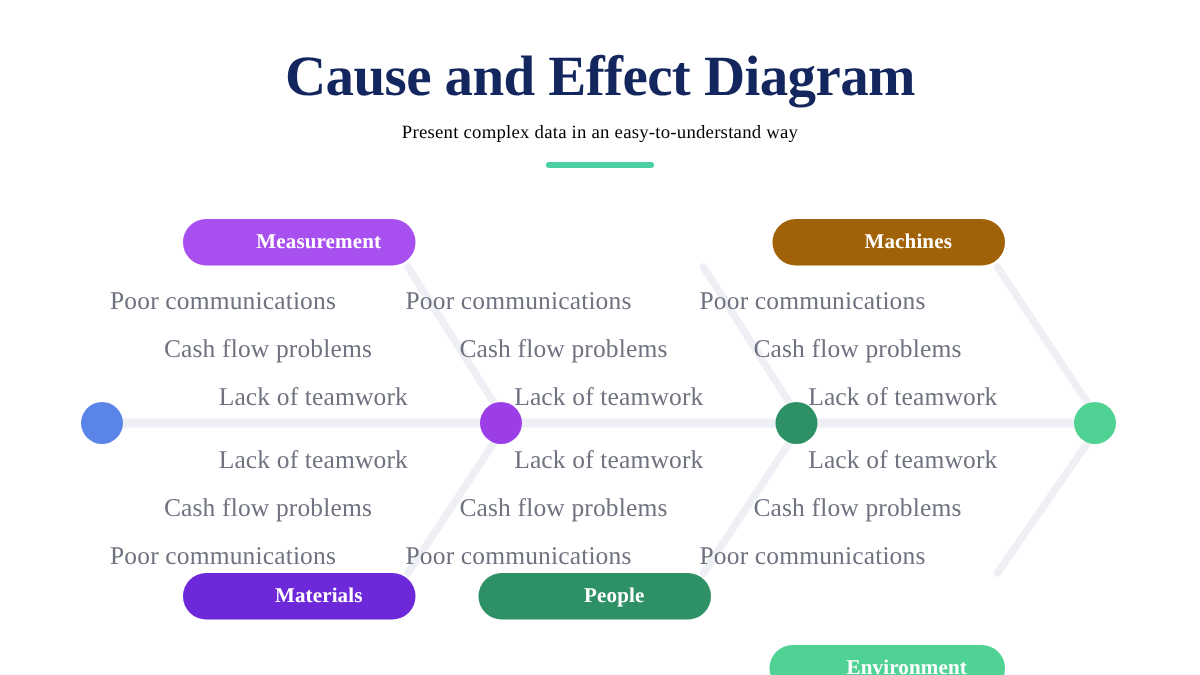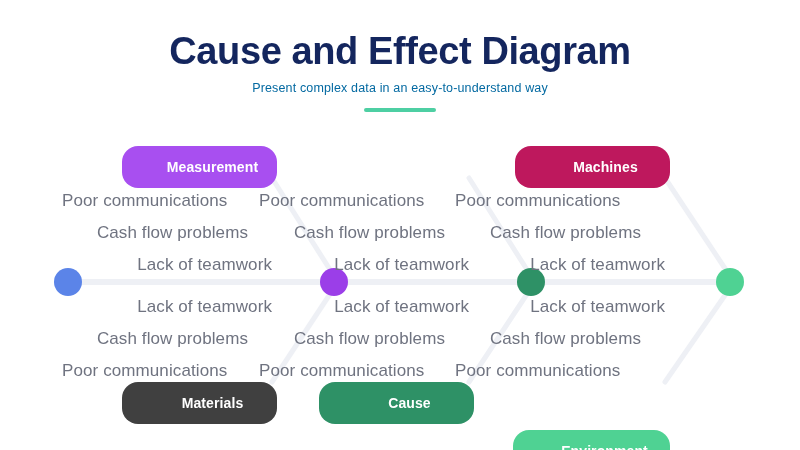--- a/index.html
+++ b/index.html
@@ -17,20 +17,21 @@
     -webkit-font-smoothing: antialiased;
   }
 
   #stage {
     position: absolute;
     left: 0;
     top: 0;
     width: 800px;
     height: 450px;
     background: #ffffff;
+    font-family: Liberation Serif, serif;
   }
 
   
   #header {
     position: absolute;
     left: 0;
     top: 0;
     width: 800px;
     text-align: center;
   }
@@ -75,21 +76,21 @@
     left: 0;
     top: 0;
     width: 800px;
     height: 450px;
     pointer-events: none;
   }
 
   
   .pill {
     position: absolute;
-    height: 42px;
+    height: 31px;
     border-radius: 16px;
     box-sizing: border-box;
     display: flex;
     align-items: center;
     color: #ffffff;
     font-size: 14px;
     font-weight: bold;
     letter-spacing: 0.1px;
     white-space: nowrap;
   }
@@ -142,21 +143,21 @@
     top: 268px;
   }
 </style>
 </head>
 <body>
 
 <div id="stage">
 
   <div id="header">
     <div id="title" style="color: rgb(20, 38, 94);">Cause and Effect Diagram</div>
-    <div id="subtitle" style="color: #0369a1;">Present complex data in an easy-to-understand way</div>
+    <div id="subtitle" style="color: #000000;">Present complex data in an easy-to-understand way</div>
     <div id="title-rule" style="background-color: rgb(78, 207, 163);"></div>
   </div>
 
   <svg id="lines" viewBox="0 0 800 450" width="800" height="450">
 
     <line x1="68" y1="282" x2="730" y2="282" stroke="#eef0f5" stroke-width="6" stroke-linecap="round"></line>
 
     <line x1="272" y1="178" x2="334" y2="276" stroke="#eef0f5" stroke-width="5" stroke-linecap="round"></line>
     <line x1="469" y1="178" x2="531" y2="276" stroke="#eef0f5" stroke-width="5" stroke-linecap="round"></line>
     <line x1="665" y1="178" x2="730" y2="276" stroke="#eef0f5" stroke-width="5" stroke-linecap="round"></line>
@@ -179,45 +180,45 @@
     <span class="c">Cash flow problems</span>
     <span class="c">Lack of teamwork</span>
   </div>
 
   <div class="causes up" style="left:259px">
     <span class="c">Poor communications</span>
     <span class="c">Cash flow problems</span>
     <span class="c">Lack of teamwork</span>
   </div>
 
-  <div class="pill top" style="left: 515px; width: 155px; background-color: #be185d;">
+  <div class="pill top" style="left: 515px; width: 155px; background-color: #a16207;">
     <span>Machines</span>
   </div>
   <div class="causes up" style="left:455px">
     <span class="c">Poor communications</span>
     <span class="c">Cash flow problems</span>
     <span class="c">Lack of teamwork</span>
   </div>
 
   <div class="causes down" style="left:62px">
     <span class="c">Lack of teamwork</span>
     <span class="c">Cash flow problems</span>
     <span class="c">Poor communications</span>
   </div>
-  <div class="pill bottom" style="left: 122px; width: 155px; background-color: #404040;">
+  <div class="pill bottom" style="left: 122px; width: 155px; background-color: #6d28d9;">
     <span>Materials</span>
   </div>
 
   <div class="causes down" style="left:259px">
     <span class="c">Lack of teamwork</span>
     <span class="c">Cash flow problems</span>
     <span class="c">Poor communications</span>
   </div>
   <div class="pill bottom" style="left: 319px; width: 155px; background-color: rgb(46, 145, 102);">
-    <span>Cause</span>
+    <span>People</span>
   </div>
 
   <div class="causes down" style="left:455px">
     <span class="c">Lack of teamwork</span>
     <span class="c">Cash flow problems</span>
     <span class="c">Poor communications</span>
   </div>
   <div class="pill bottom" style="left: 513px; width: 157px; background-color: rgb(79, 210, 147); margin-top: 48px;">
     <span>Environment</span>
   </div>

